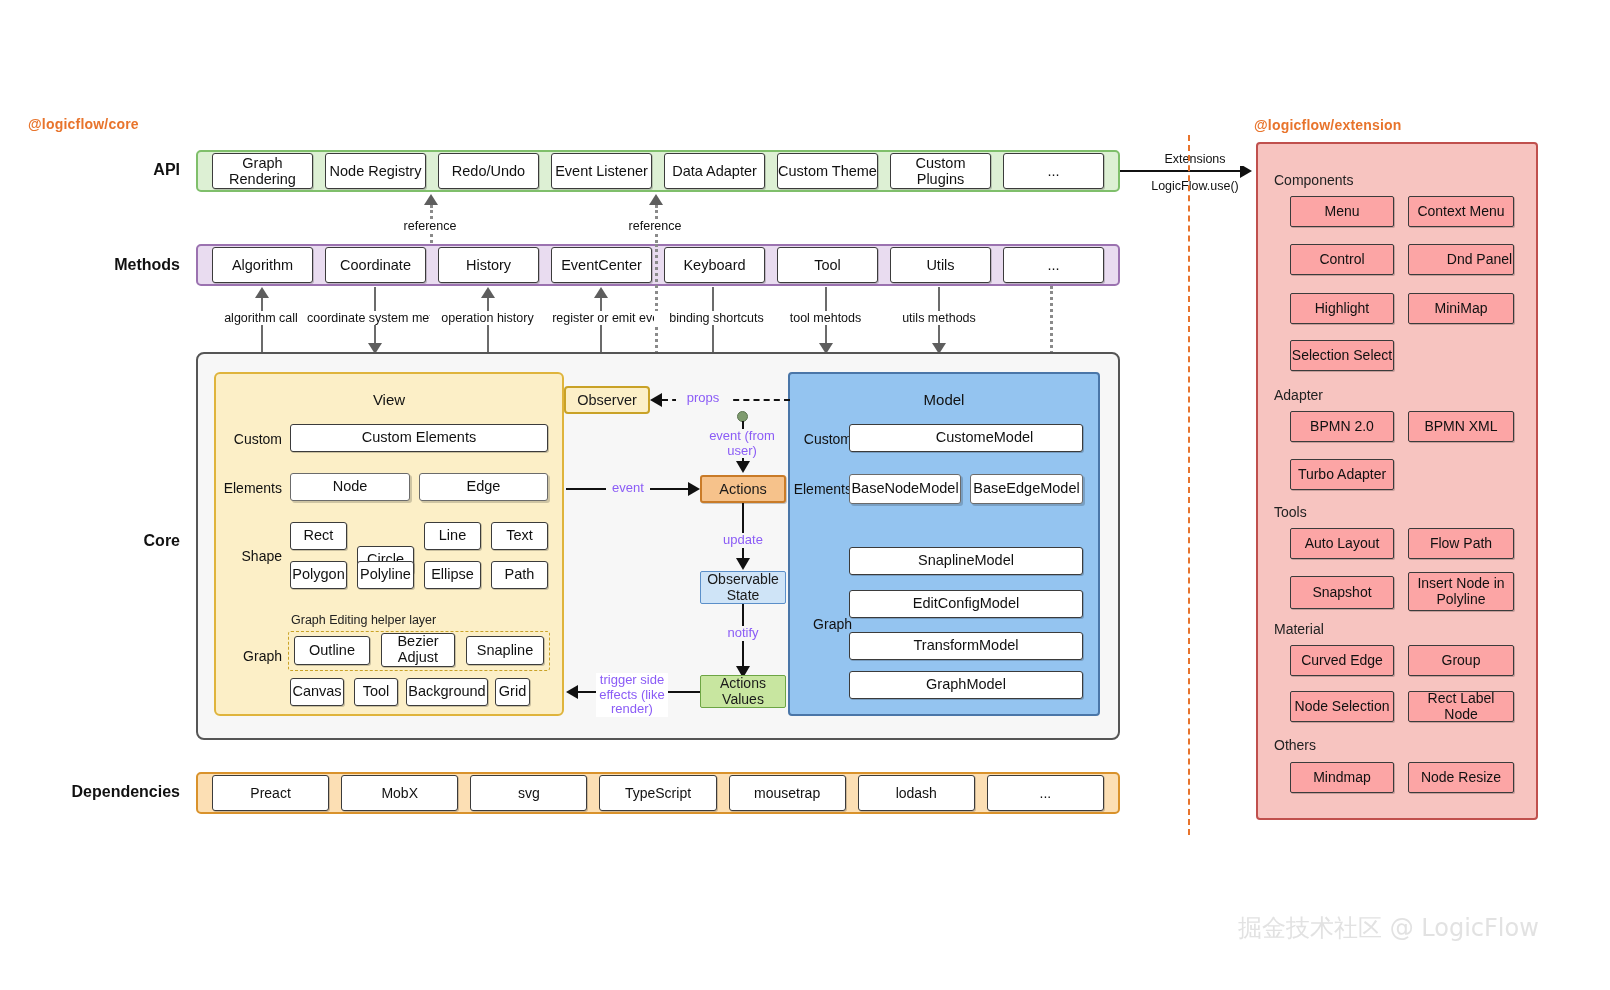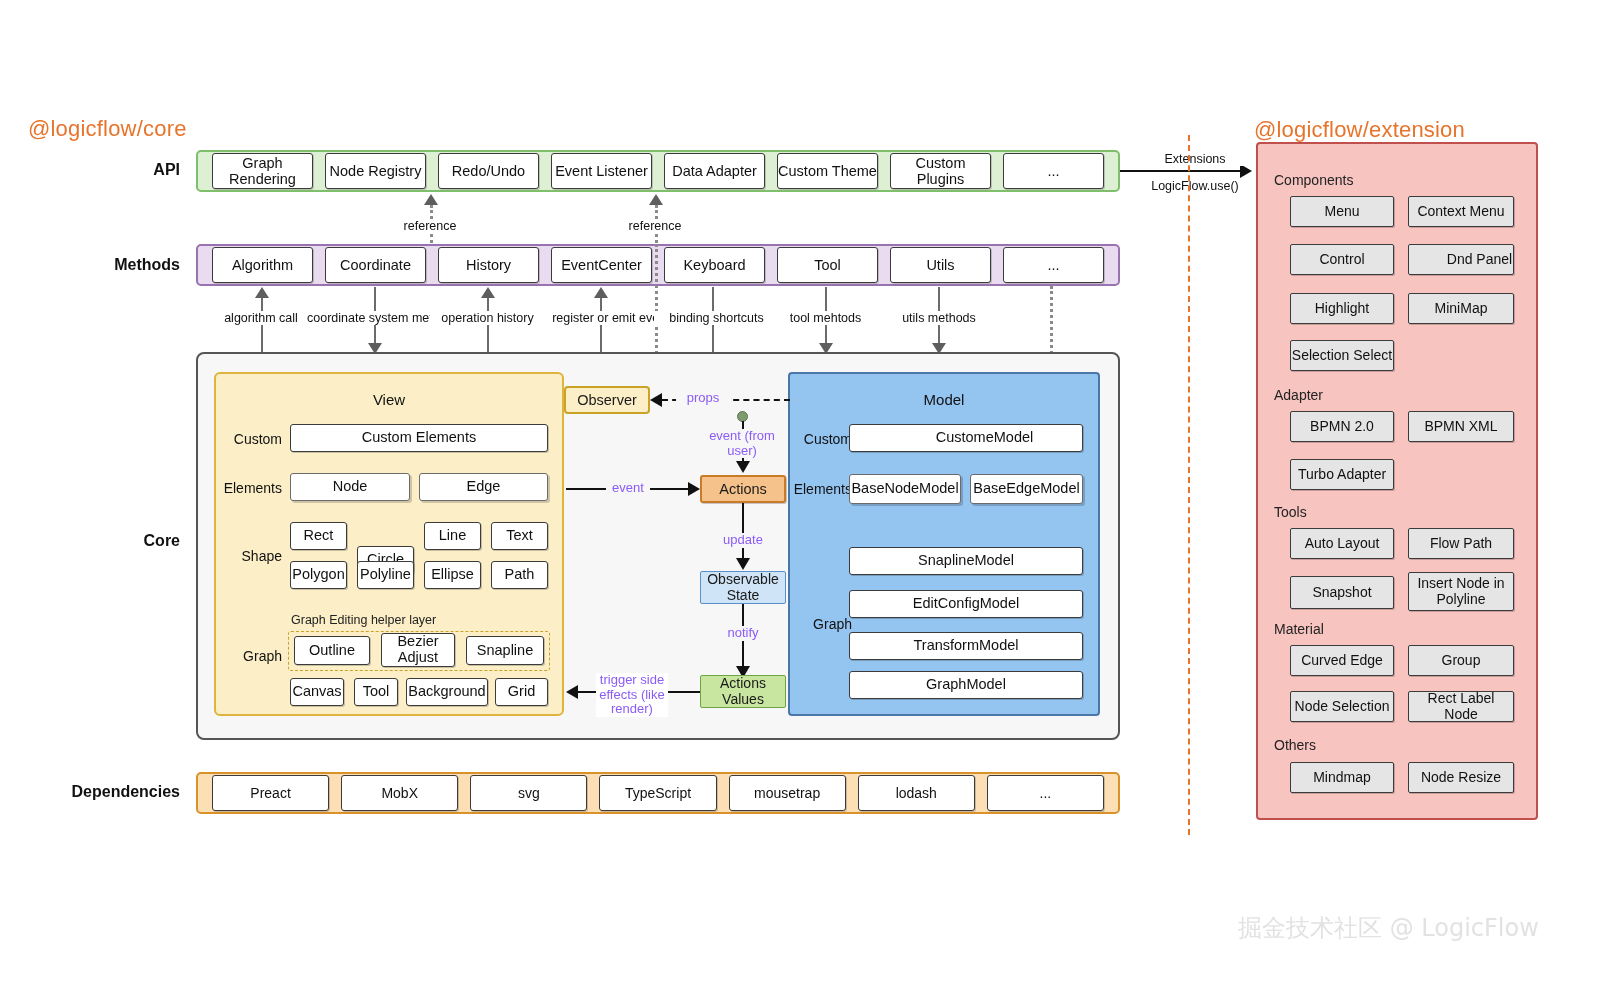--- a/index.html
+++ b/index.html
@@ -1,21 +1,21 @@
 <!DOCTYPE html>
 <html><head>
 <meta charset="utf-8">
 <style>
   html,body{margin:0;padding:0;background:#ffffff;}
   body{width:1610px;height:990px;position:relative;overflow:hidden;
        font-family:"Liberation Sans","DejaVu Sans",sans-serif;color:#1a1a1a;}
   .abs{position:absolute;box-sizing:border-box;}
 
   
-  .pkg-label{font-size:22px;font-weight:normal;color:#E8742C;letter-spacing:.2px;}
+  .pkg-label{font-size:14px;font-weight:bold;color:#E8742C;letter-spacing:.2px;}
 
   
   .row-label{font-size:16px;font-weight:bold;color:#111;text-align:right;}
 
   
   .band{border-radius:5px;display:flex;align-items:center;gap:12px;padding:0 14px;}
   .band.api{background:#DDF0D4;border:2px solid #7FBF6B;}
   .band.methods{background:#E9DCF0;border:2px solid #9B72B0;}
   .band.deps{background:#FCDFB4;border:2px solid #D9922B;}
 
@@ -52,21 +52,21 @@
             display:flex;align-items:center;justify-content:center;text-align:center;
             font-size:14px;line-height:1.08;}
 
   .edge-cap{font-size:13px;color:#8b5cf6;background:#F7F7F7;text-align:center;line-height:1.12;}
   .edge-cap.white{background:#fff;}
   .ann{font-size:12.5px;color:#111;text-align:center;white-space:nowrap;}
 
   
   .ext-box{background:#F7C4C0;border:2px solid #C0504D;border-radius:4px;}
   .ext-group{font-size:14px;color:#222;}
-  .ebox{background:#e5e5e5;border:1.5px solid #3b3b3b;border-radius:2px;
+  .ebox{background:#fca5a5;border:1.5px solid #3b3b3b;border-radius:2px;
         display:flex;align-items:center;justify-content:center;text-align:center;
         font-size:14px;color:#111;line-height:1.1;box-shadow:1px 1px 0 rgba(0,0,0,.2);}
 
   
   .vline{background:#6b6b6b;width:1.6px;}
   .hline{background:#111;height:1.8px;}
   .dotline{border-left:3px dotted #8a8a8a;}
   .orange-dot{border-left:2px dashed #E8742C;}
 
   .tri-up{width:0;height:0;border-left:7px solid transparent;border-right:7px solid transparent;
@@ -188,21 +188,21 @@
 <div class="abs side-label" style="left:224px;top:648px;width:58px;">Graph</div>
 <div class="abs helper-cap" style="left:291px;top:613px;">Graph Editing helper layer</div>
 <div class="abs helper-dash" style="left:288px;top:631px;width:262px;height:40px;"></div>
 <div class="abs nbox" style="left:294px;top:636px;width:76px;height:29px;">Outline</div>
 <div class="abs nbox" style="left:381px;top:633px;width:74px;height:34px;">Bezier Adjust</div>
 <div class="abs nbox" style="left:466px;top:636px;width:78px;height:29px;">Snapline</div>
 
 <div class="abs nbox" style="left:290px;top:678px;width:54px;height:28px;">Canvas</div>
 <div class="abs nbox" style="left:354px;top:678px;width:44px;height:28px;">Tool</div>
 <div class="abs nbox" style="left:406px;top:678px;width:82px;height:28px;">Background</div>
-<div class="abs nbox" style="left:495px;top:678px;width:53px;height:28px;">Grid</div>
+<div class="abs nbox" style="left:495px;top:678px;width:35px;height:28px;">Grid</div>
 
 <div class="abs model-box" style="left:788px;top:372px;width:312px;height:344px;"></div>
 <div class="abs panel-title" style="left:788px;top:391px;width:312px;">Model</div>
 
 <div class="abs side-label" style="left:792px;top:431px;width:60px;">Custom</div>
 <div class="abs nbox" style="left:849px;top:424px;width:234px;height:28px;padding-left:37px;">CustomeModel</div>
 
 <div class="abs side-label" style="left:788px;top:481px;width:64px;">Elements</div>
 <div class="abs nbox thick" style="left:849px;top:474px;width:112px;height:30px;">BaseNodeModel</div>
 <div class="abs nbox thick" style="left:970px;top:474px;width:113px;height:30px;">BaseEdgeModel</div>

